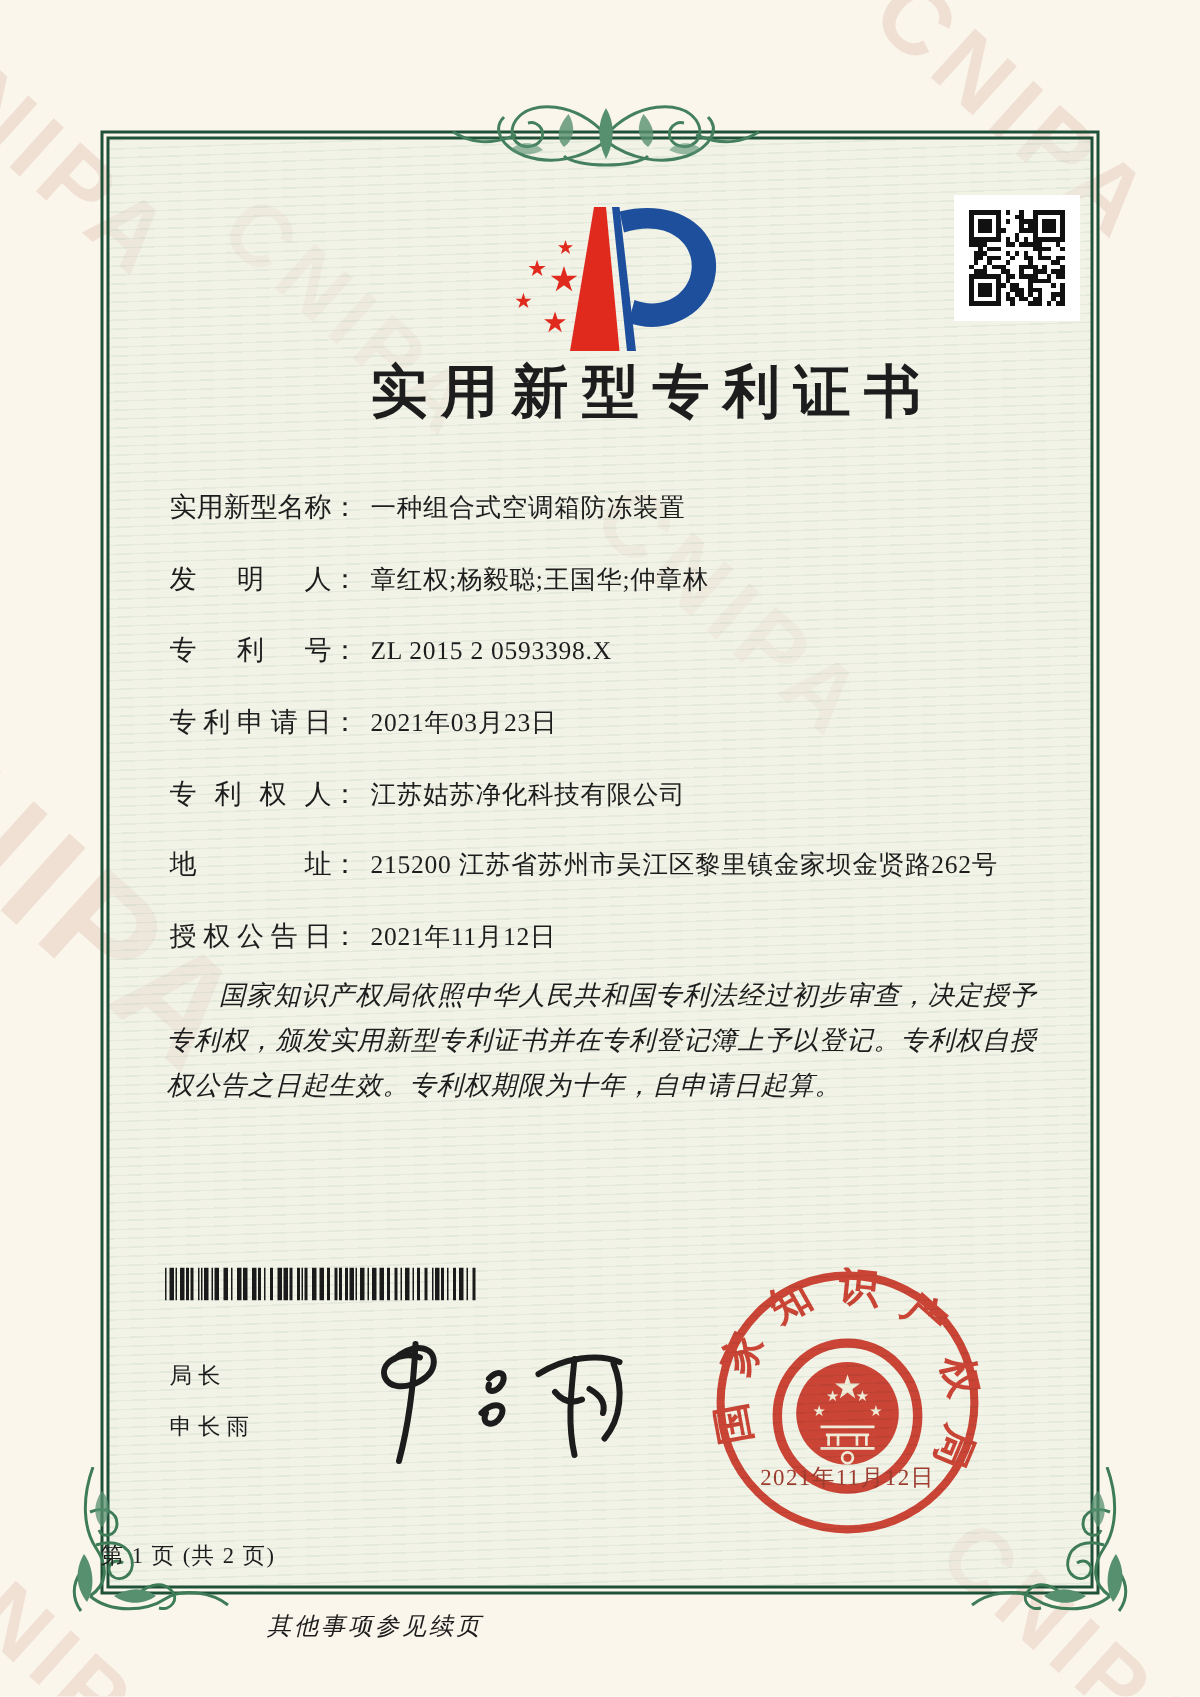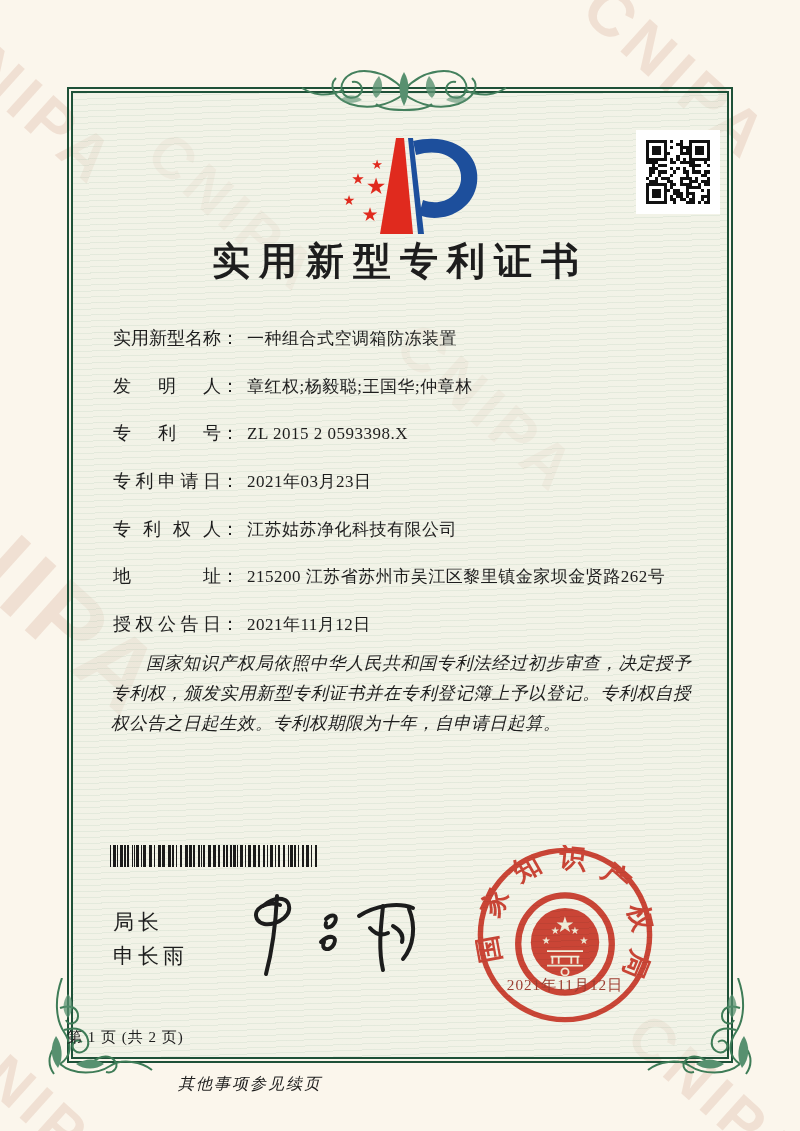--- a/index.html
+++ b/index.html
@@ -42,21 +42,21 @@
     position:absolute;left:97px;top:139px;font-size:17px;
     letter-spacing:2px;z-index:5;
   }
   .logo{position:absolute;left:328px;top:131px;z-index:5;}
   .qr-pad{
     position:absolute;left:636px;top:130px;width:84px;height:84px;
     background:#ffffff;z-index:5;display:flex;align-items:center;justify-content:center;
   }
   .title{
     position:absolute;left:67px;top:236px;width:666px;text-align:center;
-    font-size:38px;font-weight:700;letter-spacing:9px;z-index:5;
+    font-size:38px;font-weight:700;letter-spacing:9px;z-index:5;padding-left:35px;
   }
 
   
   .fields{position:absolute;left:113px;top:326px;width:580px;z-index:5;}
   .frow{position:absolute;left:0;white-space:nowrap;}
   .flabel{
     display:inline-block;width:108px;font-size:18px;vertical-align:baseline;
     text-align:justify;text-align-last:justify;
   }
   .fcolon{font-size:18px;margin-right:8px;}
@@ -70,21 +70,21 @@
     font-size:17.5px;line-height:30px;text-align:justify;
     font-style:italic;letter-spacing:.5px;
   }
   .body-text p{margin:0;text-indent:2em;}
 
   
   .barcode{position:absolute;left:110px;top:845px;z-index:5;}
   .signer{
     position:absolute;left:113px;z-index:5;
     font-family:"Liberation Sans","DejaVu Sans",sans-serif;
-    font-size:21px;letter-spacing:4px;
+    font-size:15px;letter-spacing:4px;
   }
   .signature{position:absolute;left:233px;top:886px;z-index:6;}
   .seal{position:absolute;left:475px;top:845px;z-index:7;mix-blend-mode:multiply;opacity:.92;}
   .page-footer{
     position:absolute;left:67px;top:1028px;width:666px;text-align:left;
     font-size:15px;letter-spacing:1px;z-index:5;
   }
   .continuation{
     position:absolute;left:178px;top:1074px;width:400px;text-align:left;
     font-size:16px;font-style:italic;letter-spacing:2px;z-index:5;

